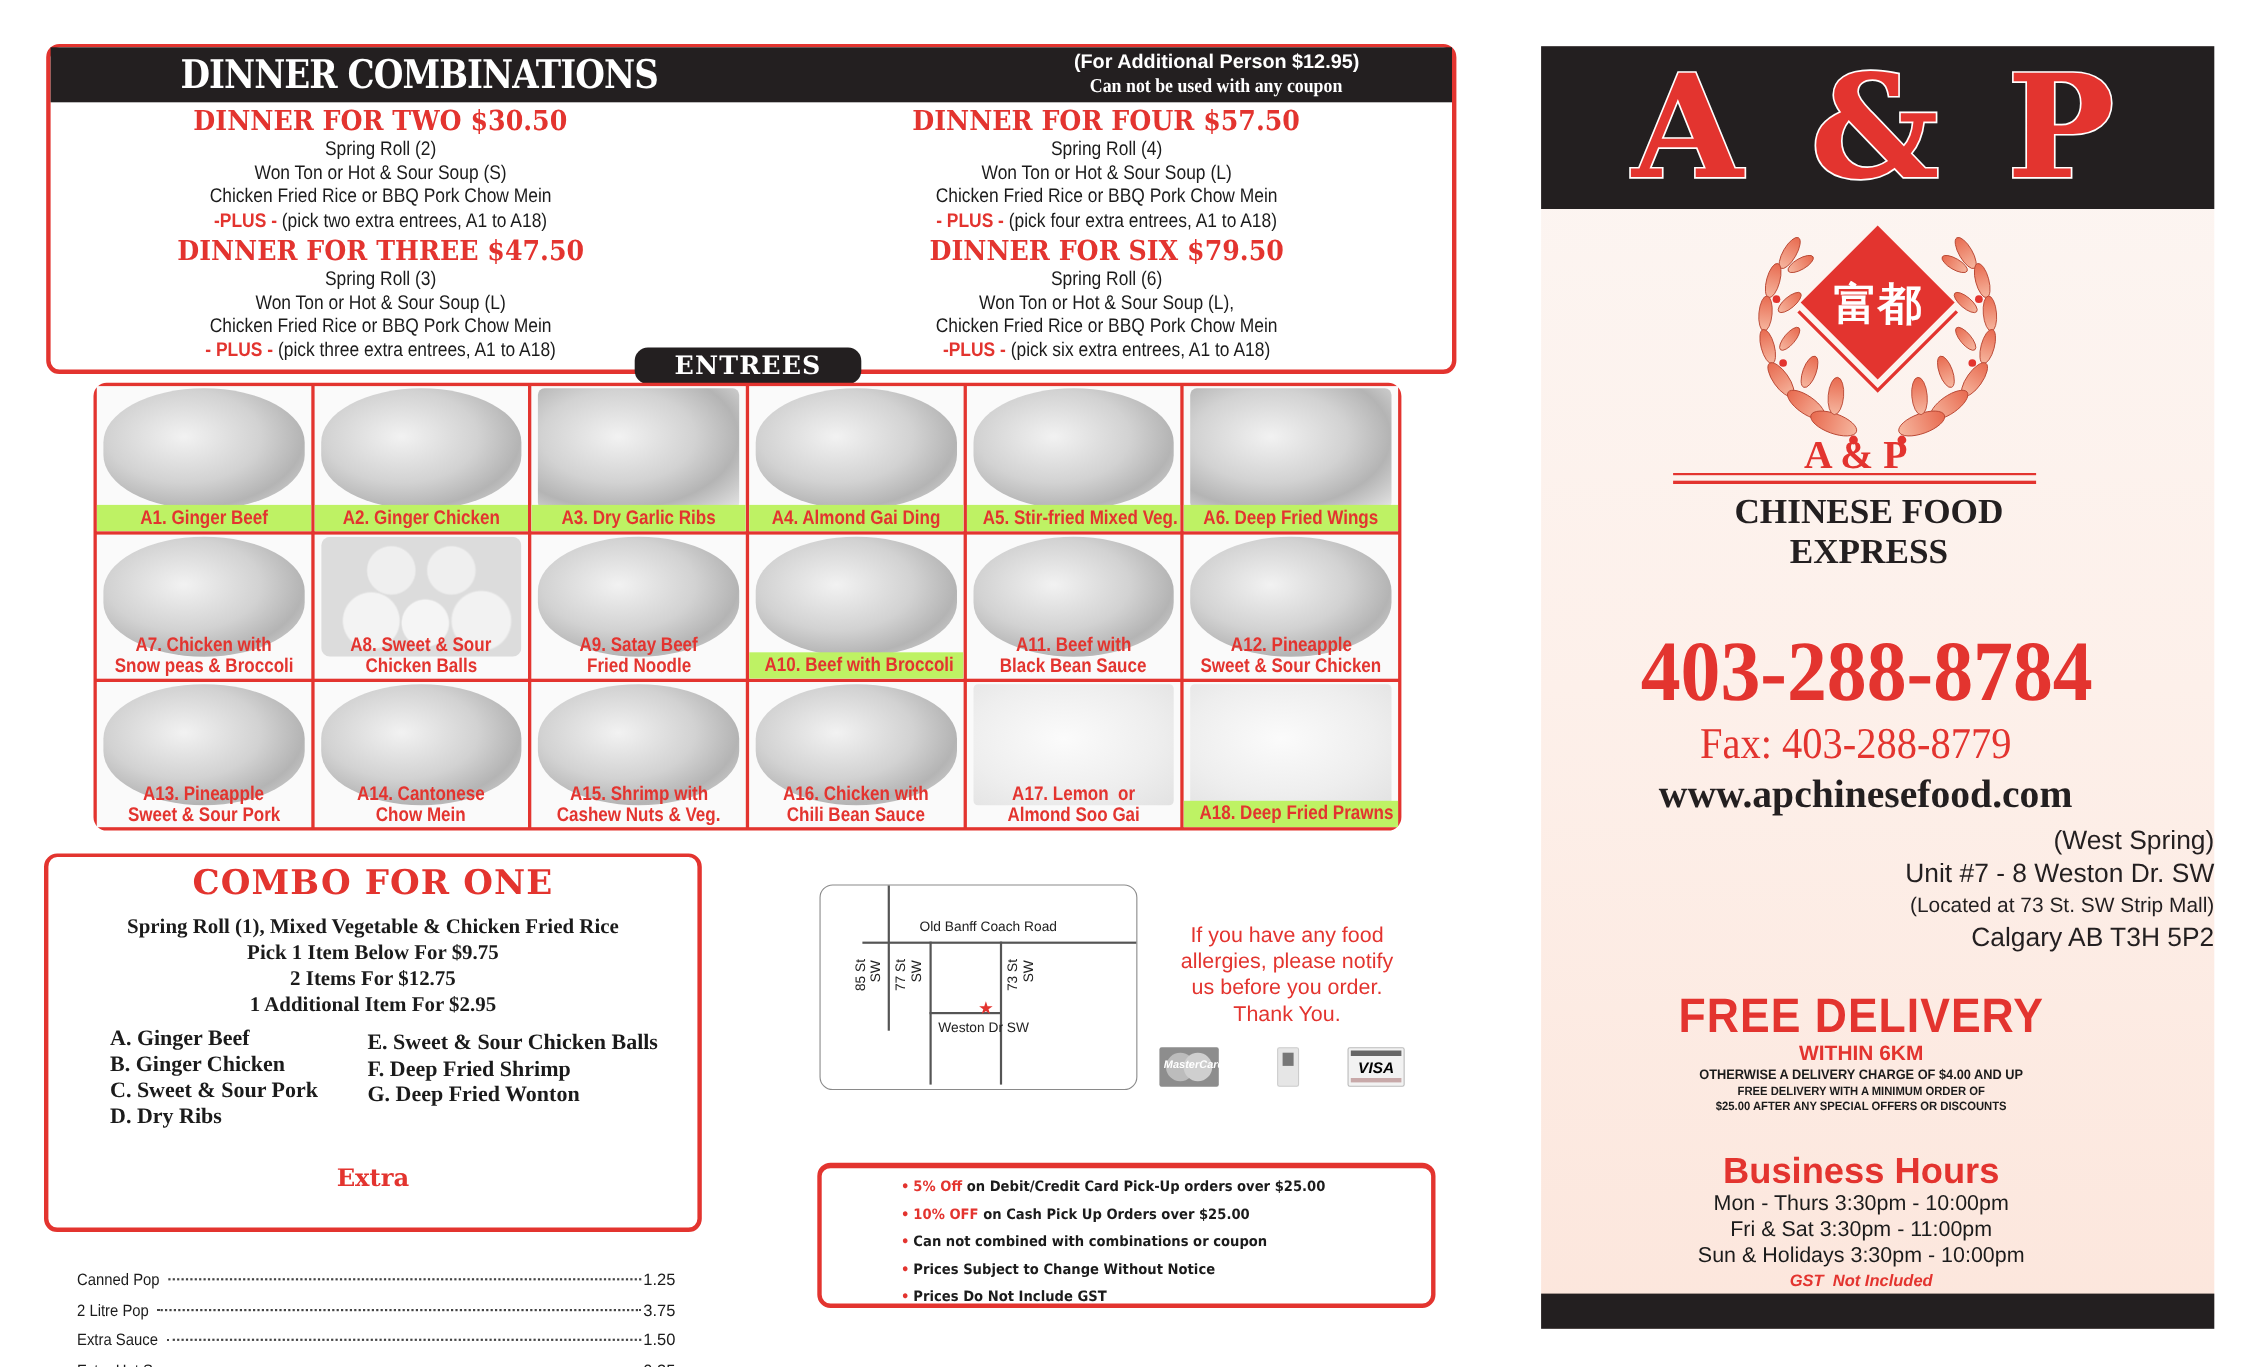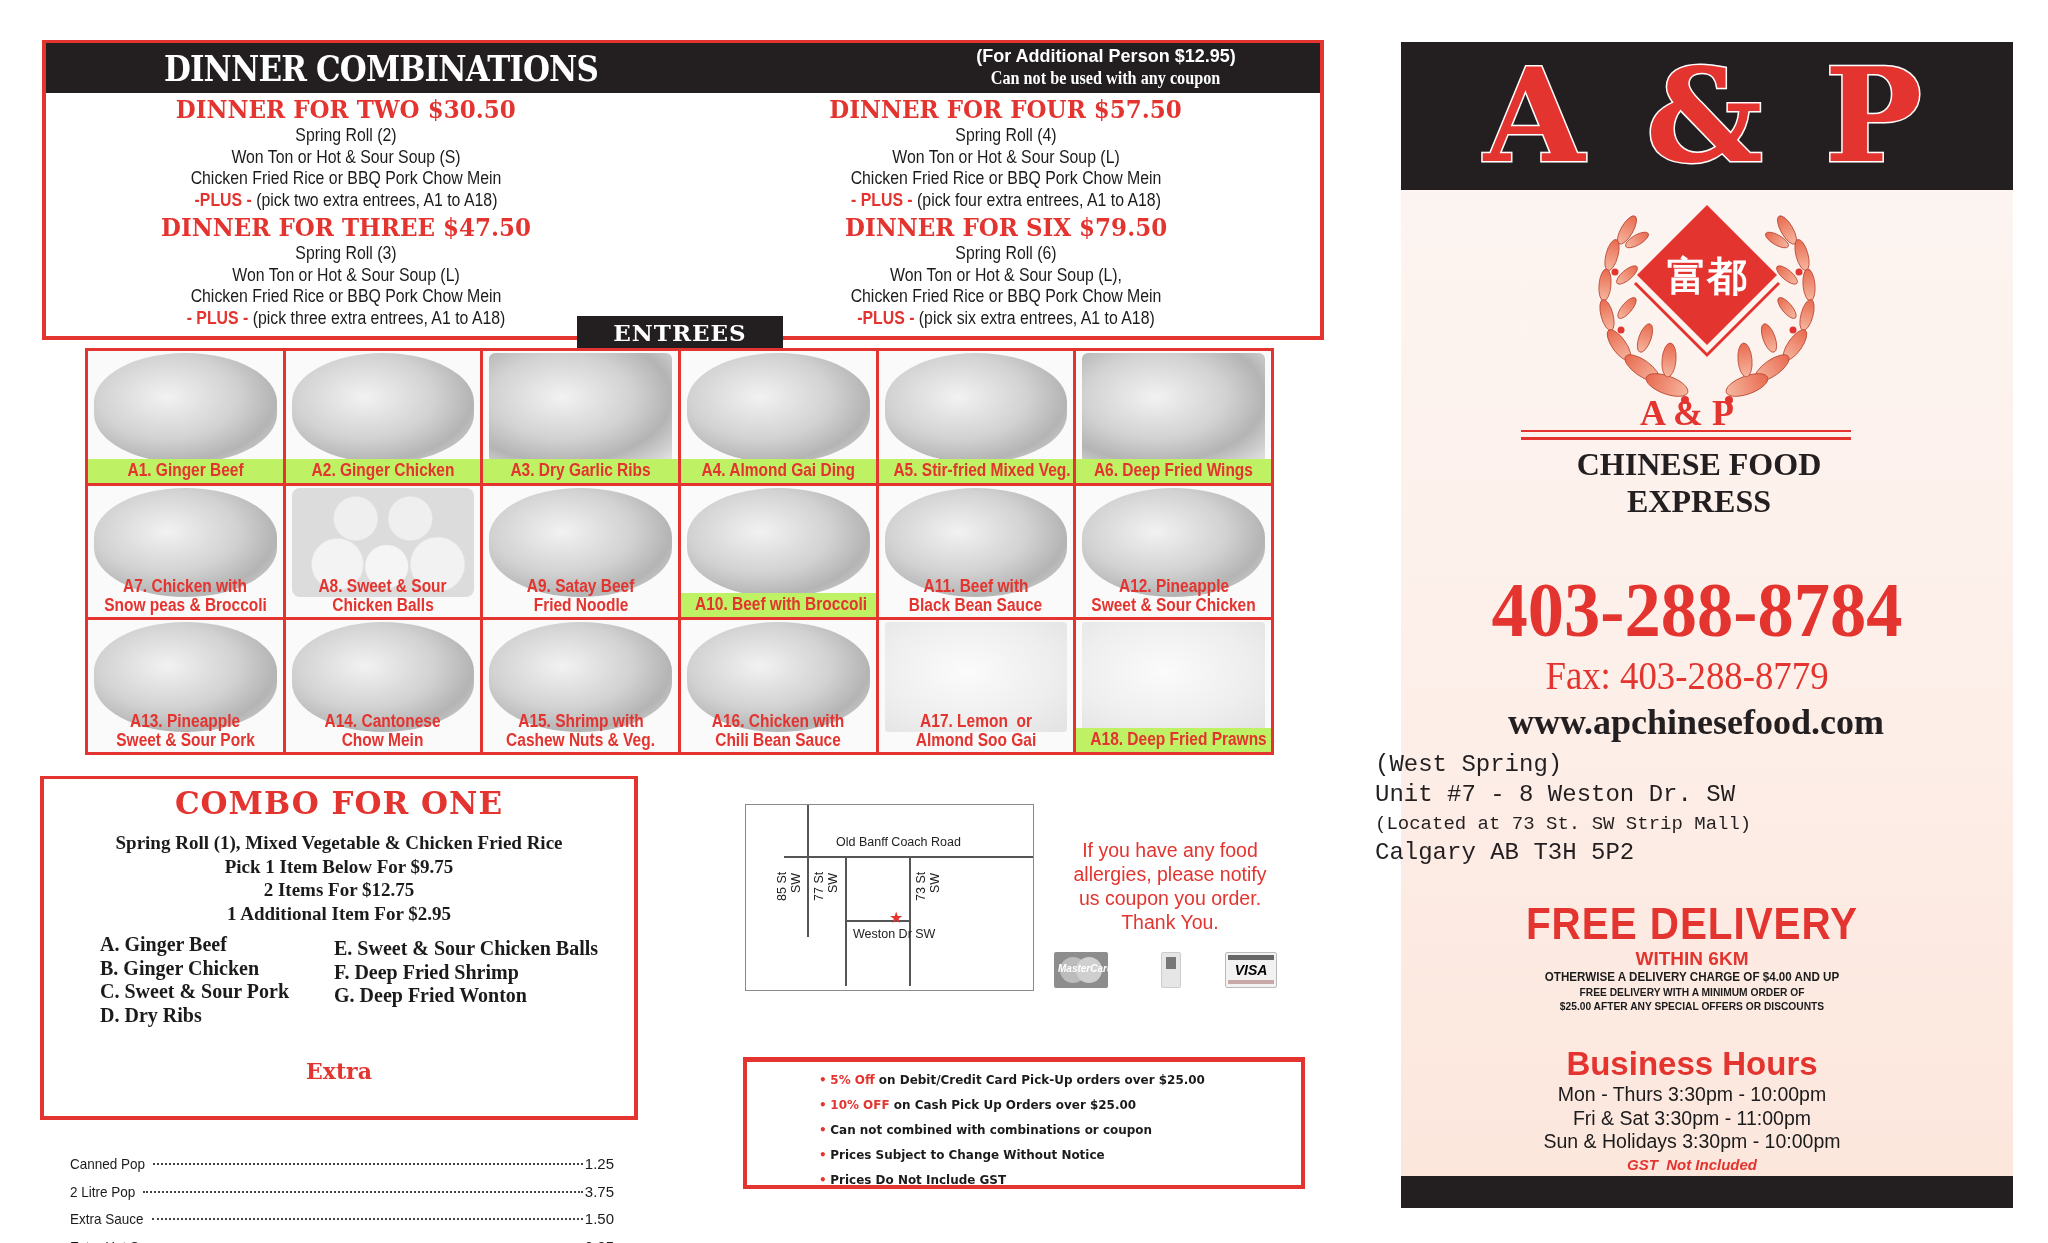--- a/index.html
+++ b/index.html
@@ -1,19 +1,19 @@
 <!DOCTYPE html>
 <html><head>
 <meta charset="utf-8">
 <style>
   * { box-sizing: border-box; margin: 0; padding: 0; }
   html, body { width: 2048px; height: 1243px; background: #ffffff; overflow: hidden; }
   body { position: relative; font-family: "Liberation Sans", sans-serif; color: #1b1b1b; }
 
-  .abs { position: absolute; }
+  .abs { position: absolute; border-radius: 12px; }
 
   
   #dinner { left: 42px; top: 40px; width: 1282px; height: 300px; border: 4px solid #e3342f; border-top-width: 3px; }
   #dinner .hdr { position: absolute; left: 0; top: 0; right: 0; height: 50px; background: #231f20; }
   #dinner .hdr-title { position: absolute; left: 118px; top: 4px; color: #fff; font-family: "DejaVu Serif", serif; font-weight: bold; font-size: 36px; letter-spacing: -1px; transform: scaleX(0.86); transform-origin: left center; white-space: nowrap; }
   #dinner .hdr-note { position: absolute; left: 810px; top: 2px; width: 500px; text-align: center; color: #fff; line-height: 22px; }
   #dinner .hdr-note .l1 { font-family: "Liberation Sans", sans-serif; font-weight: bold; font-size: 18px; }
   #dinner .hdr-note .l2 { font-family: "Liberation Serif", serif; font-weight: bold; font-size: 18px; transform: scaleX(0.9); display: inline-block; }
 
   .combo-col { position: absolute; text-align: center; }
@@ -87,21 +87,21 @@
 
   #logo { position: absolute; left: 186px; top: 158px; width: 240px; height: 215px; }
   #sub-brand { position: absolute; left: 0; right: 0; top: 350px; text-align: center; }
   #sub-brand .lines { position: absolute; left: 120px; right: 162px; top: 38px; height: 10px; border-top: 2px solid #e3342f; border-bottom: 3px solid #e3342f; }
   #sub-brand .name { position: relative; display: inline-block; font-family: "Liberation Serif", serif; font-weight: bold; font-size: 36px; color: #e3342f; background: transparent; padding: 0 6px; margin-left: -40px; }
   #cfe { position: absolute; left: 0; right: 0; top: 404px; text-align: center; font-family: "Liberation Serif", serif; font-weight: bold; font-size: 32px; line-height: 37px; color: #231f20; margin-left: -16px; }
 
   #phone { position: absolute; left: 0; right: 0; top: 528px; text-align: center; font-family: "Liberation Serif", serif; font-weight: bold; font-size: 78px; line-height: 80px; color: #e3342f; transform: scaleX(0.93); margin-left: -20px; }
   #fax { position: absolute; left: 0; right: 0; top: 612px; text-align: center; font-family: "Liberation Serif", serif; font-size: 40px; line-height: 44px; color: #e3342f; margin-left: -40px; transform: scaleX(0.92); }
   #web { position: absolute; left: 0; right: 0; top: 660px; text-align: center; font-family: "Liberation Serif", serif; font-weight: bold; font-size: 36px; line-height: 40px; color: #231f20; margin-left: -22px; }
-  #addr { position: absolute; left: 4px; right: 0; top: 708px; text-align: left; font-family: Liberation Mono, monospace; color: #231f20; margin-left: -30px; }
+  #addr { position: absolute; left: 16px; right: 0; top: 708px; text-align: right; font-family: Liberation Sans, sans-serif; color: #231f20; margin-left: -30px; }
   #addr .a1 { font-size: 24px; line-height: 30px; }
   #addr .a2 { font-size: 24px; line-height: 30px; }
   #addr .a3 { font-size: 19px; line-height: 28px; }
   #addr .a4 { font-size: 24px; line-height: 30px; }
 
   #delivery { position: absolute; left: 0; right: 0; top: 858px; text-align: center; margin-left: -30px; }
   #delivery .big { font-family: "Liberation Sans", sans-serif; font-weight: bold; font-size: 44px; line-height: 48px; color: #e3342f; letter-spacing: 1px; transform: scaleX(0.92); }
   #delivery .within { font-weight: bold; font-size: 19px; line-height: 22px; color: #e3342f; }
   #delivery .fine1 { font-weight: bold; font-size: 12.5px; line-height: 15px; color: #1b1b1b; transform: scaleX(0.93); }
   #delivery .fine2 { font-weight: bold; font-size: 11px; line-height: 14px; color: #1b1b1b; transform: scaleX(0.93); }
@@ -301,21 +301,21 @@
   <div class="vtxt" style="left:81px; top:88px;">SW</div>
   <div class="vtxt" style="left:169px; top:96px;">73 St</div>
   <div class="vtxt" style="left:183px; top:88px;">SW</div>
   <div class="txt" style="left:107px; top:122px;">Weston Dr SW</div>
   <div class="star" style="left:143px; top:105px;">★</div>
 </section>
 
 <div id="allergy" class="abs">
   <div>If you have any food</div>
   <div>allergies, please notify</div>
-  <div>us coupon you order.</div>
+  <div>us before you order.</div>
   <div>Thank You.</div>
 </div>
 
 <div id="card-mc" class="card">
     <span class="t">MasterCard</span>
   </div>
 <div id="card-other" class="card">
     <div class="bar"></div>
   </div>
 <div id="card-visa" class="card">

